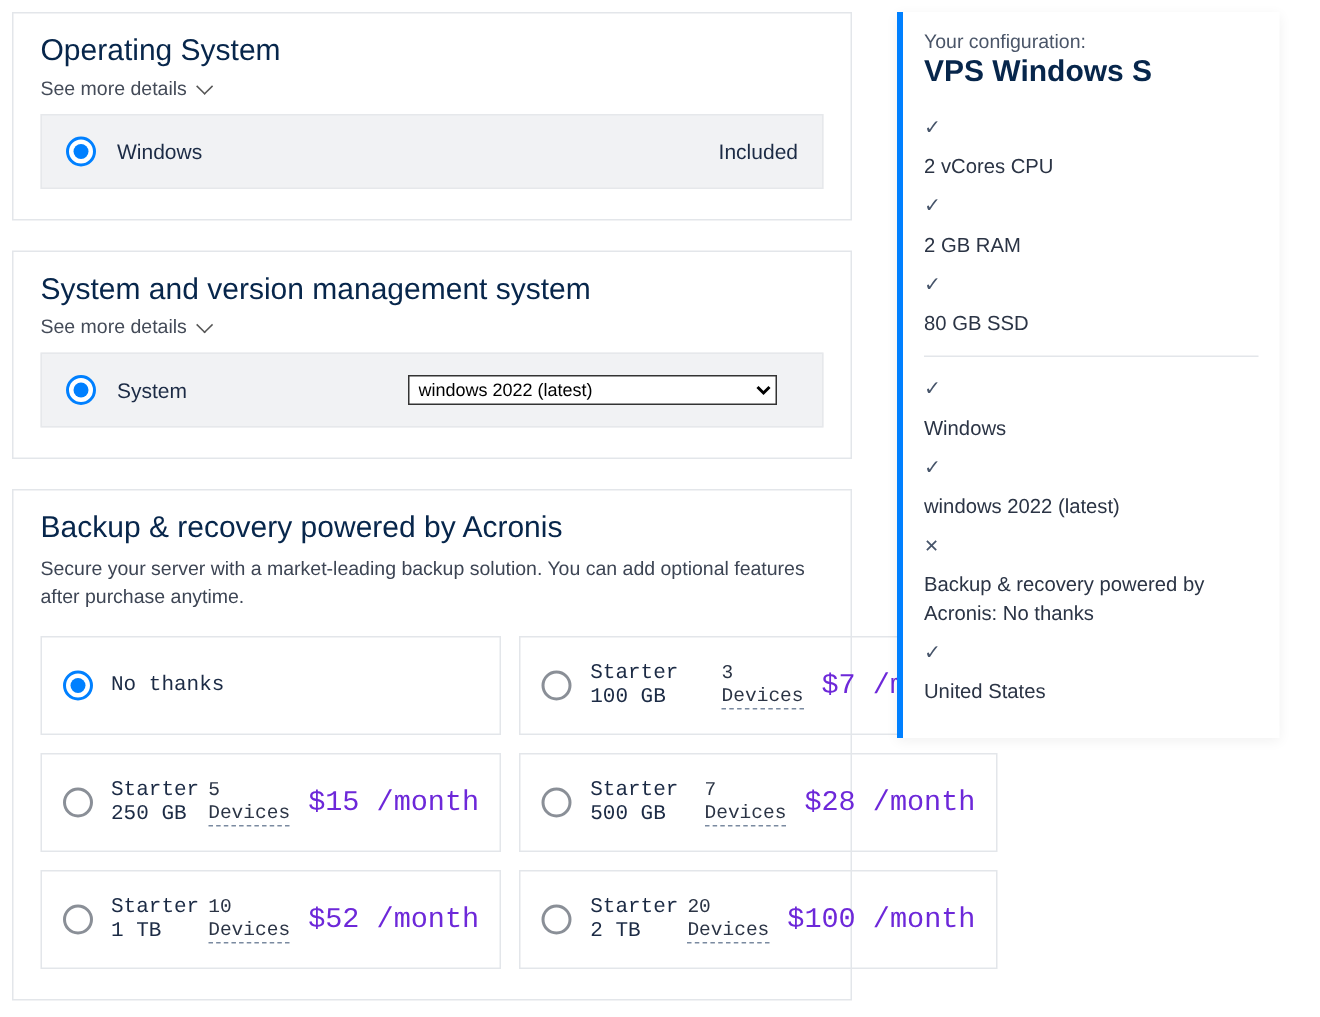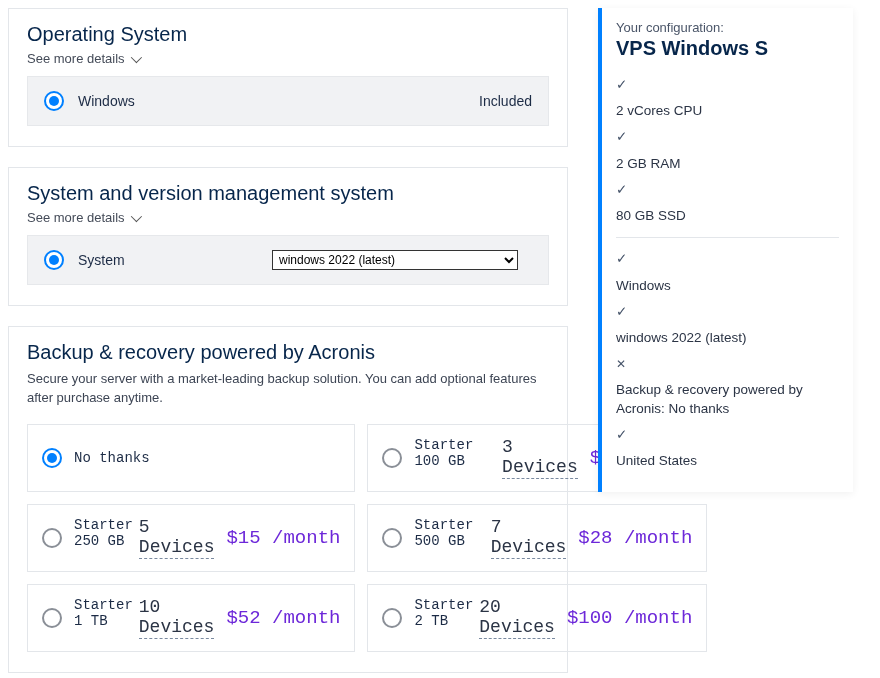--- a/index.html
+++ b/index.html
@@ -101,21 +101,21 @@
       display: flex;
       align-items: center;
       gap: 12px;
       min-height: 66px;
       cursor: pointer;
     }
     .plan .info { flex: 1; display:flex; flex-direction:row; gap:6px; }
     .plan .name { color: #1c2b45; font-size: 14px; }
     .plan .devices {
       color: #2b3445;
-      font-size: 18px;
+      font-size: 13px;
       border-bottom: 1px dashed #7a8aa0;
       align-self: flex-start;
       padding-bottom: 1px;
     }
     .plan .price {
       color: #6d28d9;
       font-size: 19px;
       white-space: nowrap;
     }
     .plan.single-line .info { flex-direction: row; align-items:center; }

